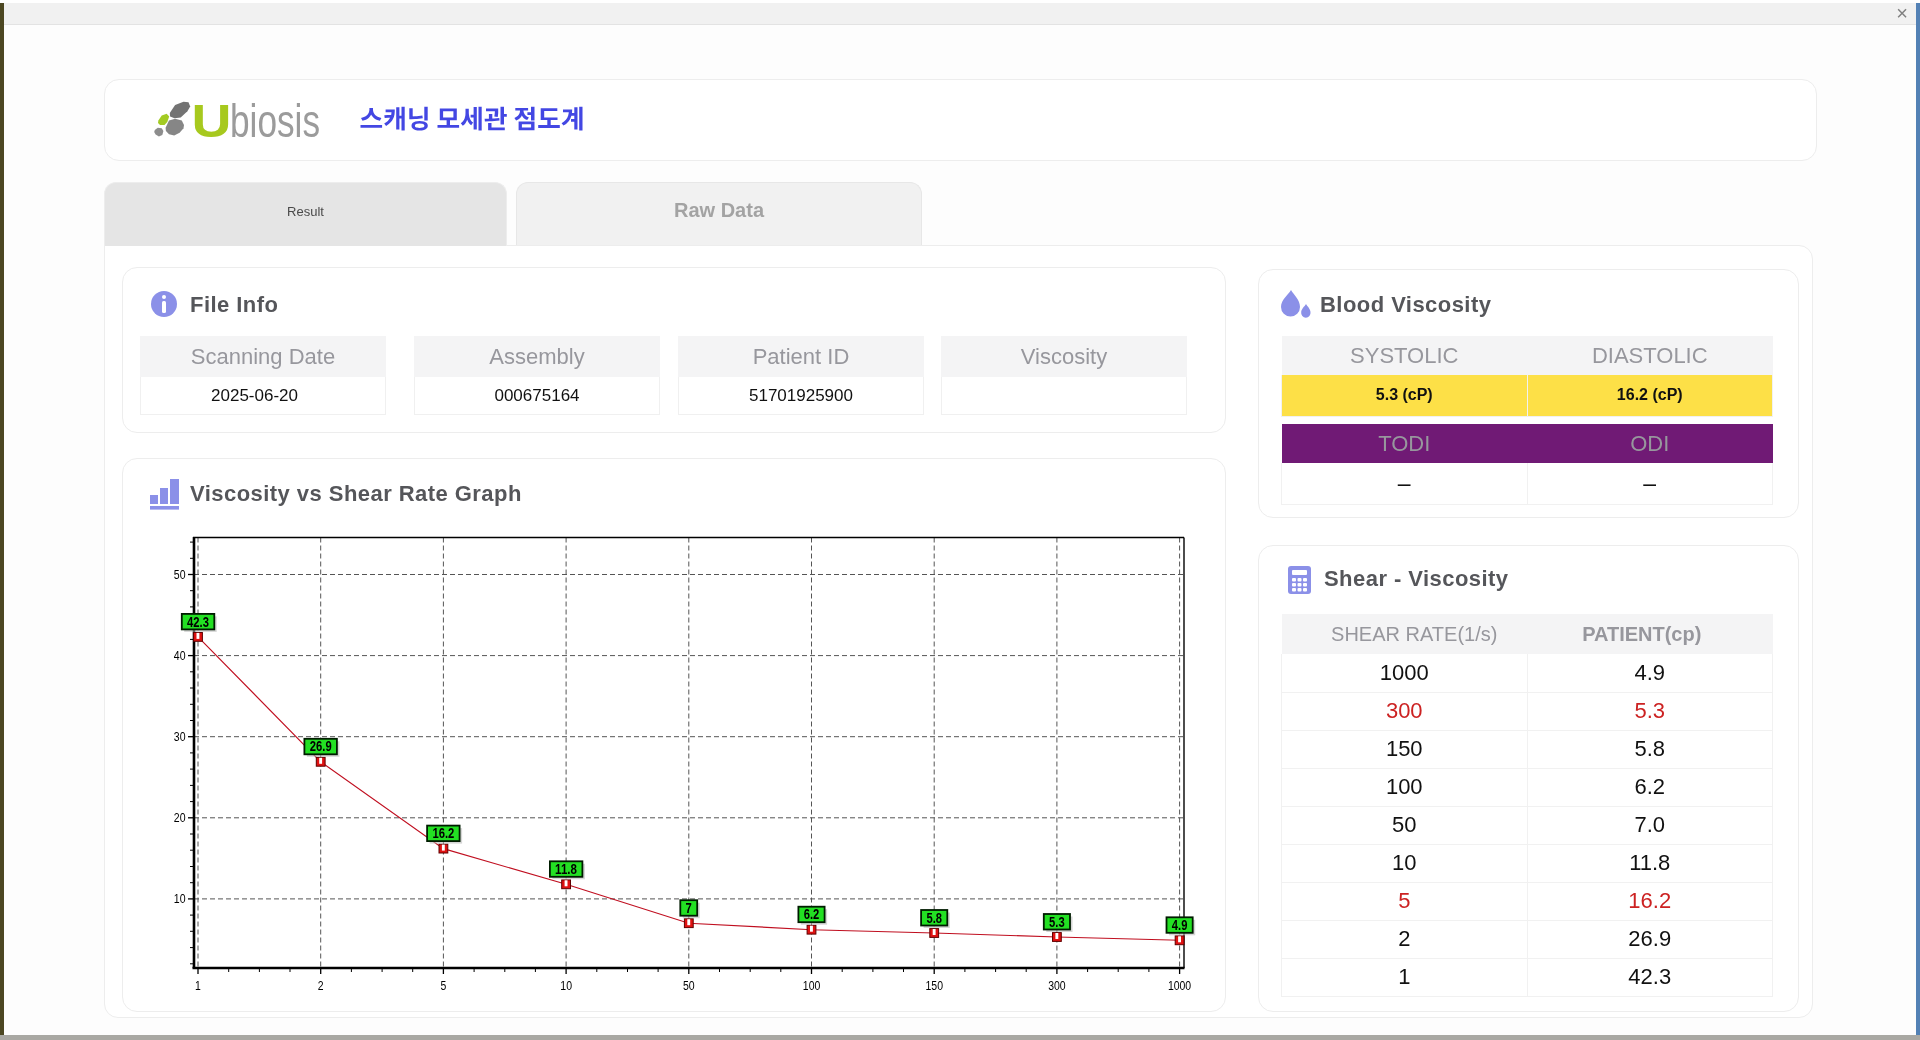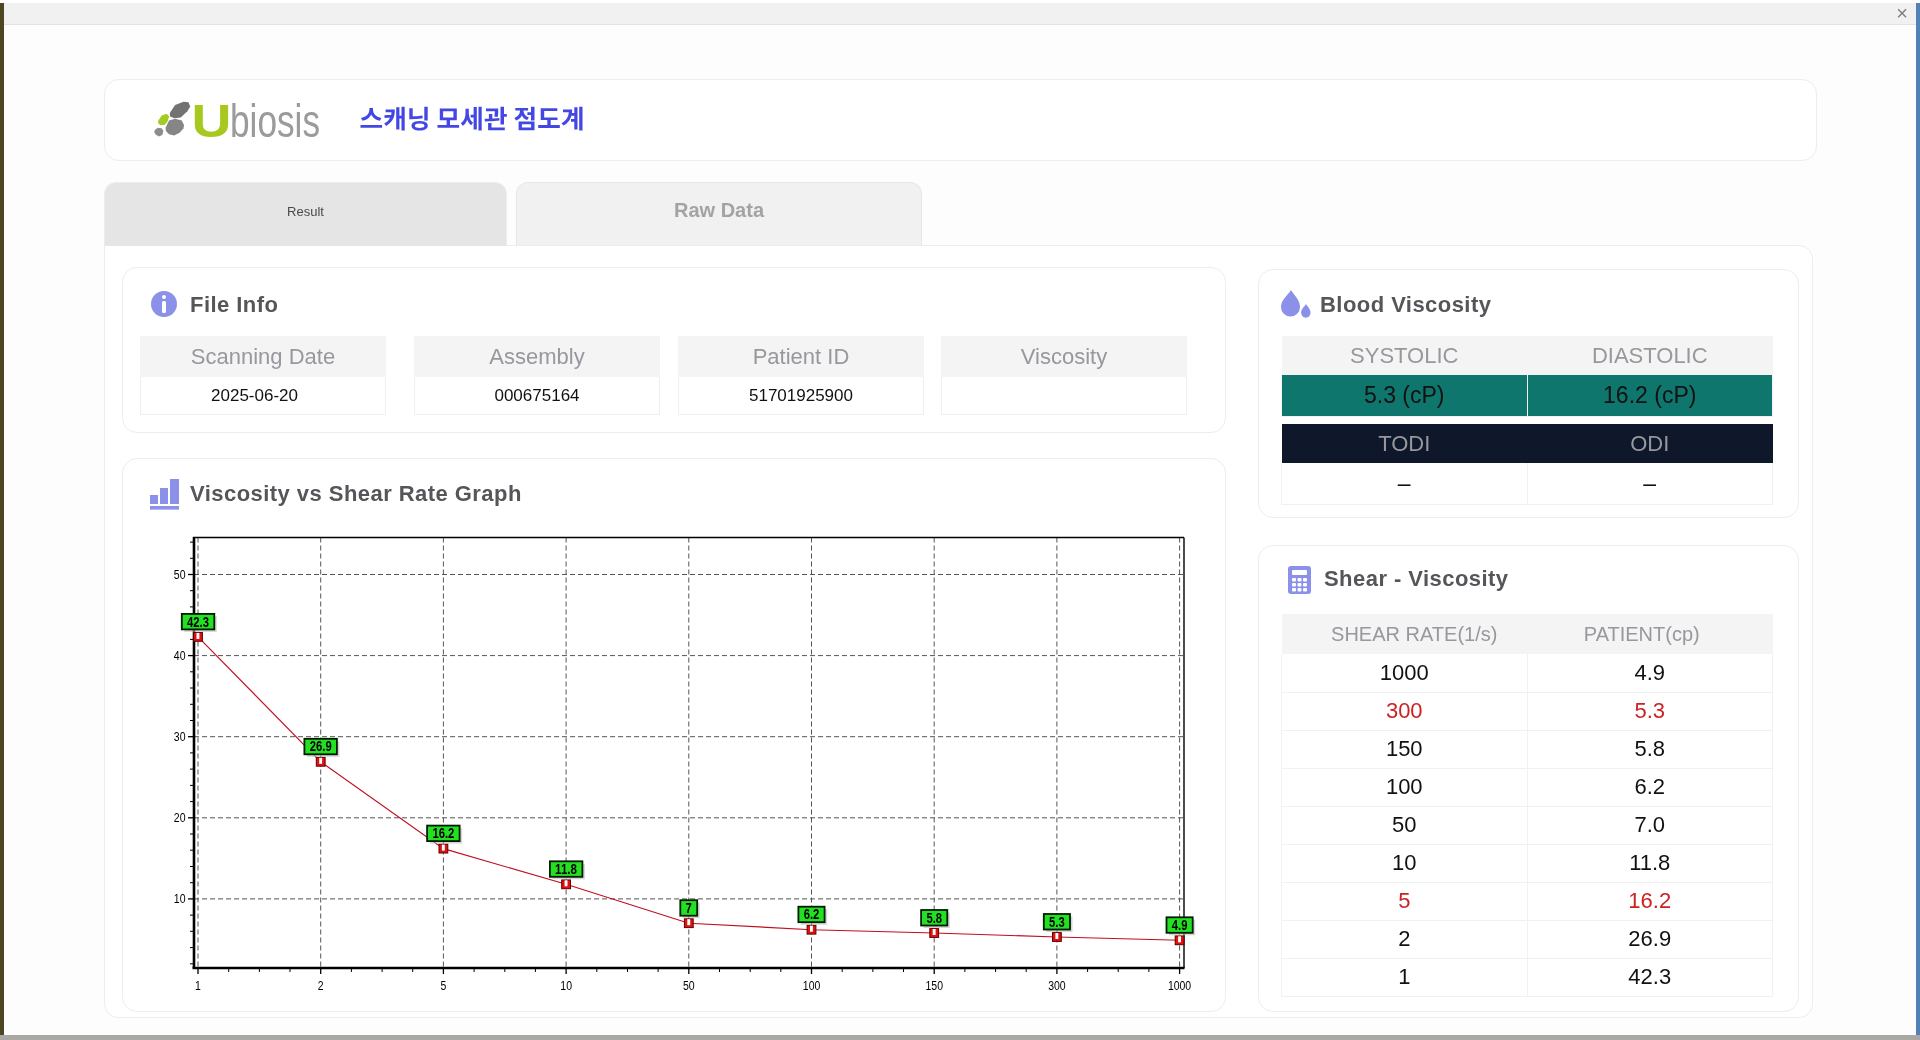--- a/index.html
+++ b/index.html
@@ -245,31 +245,31 @@
   <path d="M26 16 C27.5 18.5 30.5 21 30.5 24.3 A4.7 4.7 0 1 1 21.2 24.3 C21.2 21 24.5 18.5 26 16 Z" fill="#8b90e8"></path>
 </svg>
 <div class="ctitle" style="left:1320px;top:292px;">Blood Viscosity</div>
 <div class="abs" style="left:1281px;top:336px;width:492px;">
 <table class="vt" style="position:static;width:492px;">
 <tbody>
         <tr style="height:39px;background:#f4f4f5;color:#97979d;font-size:22px;">
   <td>SYSTOLIC</td>
           <td>DIASTOLIC</td>
         </tr>
-<tr style="height:41px;background:#0f766e;color:#111;font-size:23px;">
+<tr style="height:41px;background:#fde047;color:#111;font-size:16px;font-weight:bold;">
   <td style="border:1px solid #f1f1f1;border-top:none;">5.3 (cP)</td>
   <td style="border:1px solid #f1f1f1;border-top:none;margin-left:48px;">16.2 (cP)</td>
         </tr>
 </tbody>
     </table>
   </div>
 <div class="abs" style="left:1281px;top:424px;width:492px;">
 <table class="vt" style="position:static;width:492px;">
 <tbody>
-        <tr style="height:39px;background:#0f172a;color:#97979d;font-size:22px;">
+        <tr style="height:39px;background:#701a75;color:#97979d;font-size:22px;">
   <td>TODI</td>
           <td>ODI</td>
         </tr>
 <tr style="height:41px;background:#fff;color:#111;font-size:23px;">
   <td style="border:1px solid #f1f1f1;border-top:none;">–</td>
   <td style="border:1px solid #f1f1f1;border-top:none;">–</td>
         </tr>
 </tbody>
     </table>
   </div>
@@ -289,21 +289,21 @@
       <rect x="9.5" y="22" width="4" height="3.4" rx="1"></rect>
       <rect x="15" y="22" width="4" height="3.4" rx="1"></rect>
   </g>
 </svg>
 <div class="ctitle" style="left:1324px;top:566px;">Shear - Viscosity</div>
 <div class="abs" style="left:1281px;top:614px;width:492px;">
     <table class="vt" style="position:static;width:492px;">
       <tbody>
         <tr style="height:40px;background:#f4f4f5;color:#97979d;font-size:20px;">
           <td style="padding-left:20px;">SHEAR RATE(1/s)</td>
-          <td style="padding-right:16px;">PATIENT(cp)</td>
+          <td style="padding-right:16px;font-weight:bold;">PATIENT(cp)</td>
         </tr>
         <tr style="height:38px;color:#111;font-size:22px;">
           <td style="border:1px solid #f1f1f1;border-top:none;">1000</td>
           <td style="border:1px solid #f1f1f1;border-top:none;">4.9</td>
         </tr>
         <tr style="height:38px;color:#cc2222;font-size:22px;">
           <td style="border:1px solid #f1f1f1;border-top:none;">300</td>
           <td style="border:1px solid #f1f1f1;border-top:none;">5.3</td>
         </tr>
         <tr style="height:38px;color:#111;font-size:22px;">

